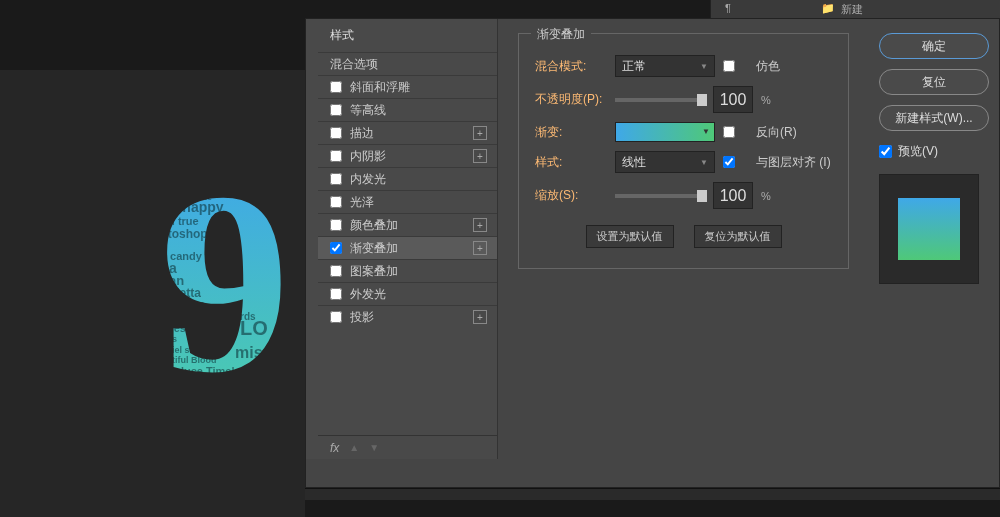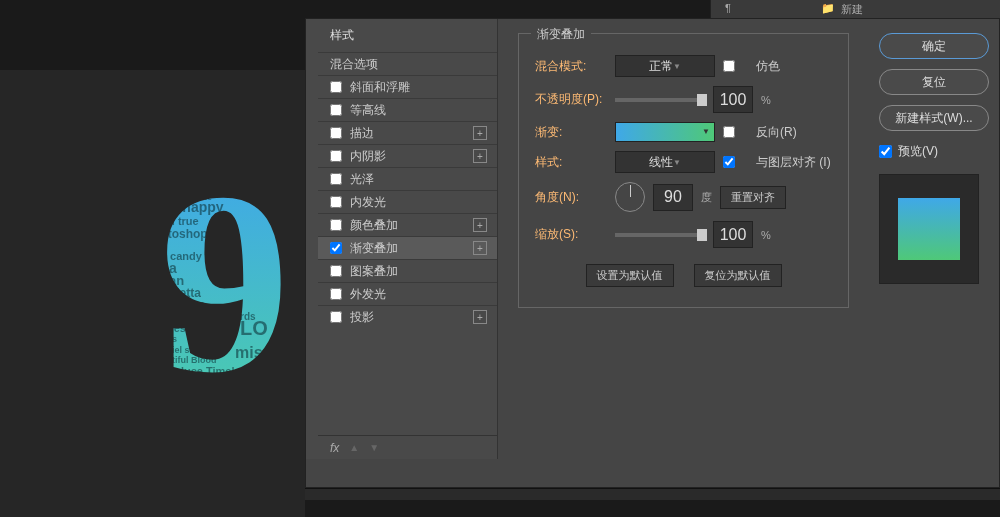--- a/index.html
+++ b/index.html
@@ -23,21 +23,21 @@
 .style-row input[type="checkbox"] { margin-right: 8px; width: 12px; height: 12px; }
 .style-row .plus { position: absolute; right: 10px; top: 4px; width: 14px; height: 14px; border: 1px solid #888; font-size: 10px; display: flex; align-items: center; justify-content: center; color: #aaa; }
 .left-footer { height: 24px; border-top: 1px solid #333; display: flex; align-items: center; padding: 0 12px; gap: 10px; }
 .left-footer .fx { font-style: italic; color: #aaa; }
 .left-footer .arrow { color: #666; font-size: 10px; }
 .center-col { flex: 1; padding: 10px 20px; position: relative; }
 .fieldset { border: 1px solid #666; padding: 12px 16px 20px; position: relative; margin-top: 4px; }
 .fieldset .legend { position: absolute; top: -8px; left: 12px; background: #454545; padding: 0 6px; color: #ccc; font-size: 12px; }
 .form-row { display: flex; align-items: center; margin: 9px 0; gap: 8px; }
 .form-label { width: 72px; text-align: left; color: #fdba74; font-size: 12px; }
-.select { background: #333; border: 1px solid #222; color: #ddd; height: 22px; width: 100px; padding: 0 6px; display: flex; align-items: center; justify-content: center; cursor: pointer; }
+.select { background: #333; border: 1px solid #222; color: #ddd; height: 22px; width: 100px; padding: 0 6px; display: flex; align-items: center; justify-content: space-between; cursor: pointer; }
 .select .chev { font-size: 8px; color: #888; }
 .slider-track { width: 90px; height: 4px; background: #666; position: relative; }
 .slider-thumb { position: absolute; top: -4px; width: 10px; height: 12px; background: #ccc; }
 .num-input { width: 40px; height: 27px; background: #333; border: 1px solid #222; color: #ddd; text-align: center; font-size: 16px; display: flex; align-items: center; justify-content: center; }
 .pct { color: #aaa; font-size: 11px; }
 .checkbox-inline { display: flex; align-items: center; gap: 21px; font-size: 12px; color: #ccc; }
 .checkbox-inline input { width: 12px; height: 12px; }
 .gradient-swatch { width: 100px; height: 20px; background: linear-gradient(90deg, #3fa8e8, #4fc878); border: 1px solid #222; cursor: pointer; position: relative; }
 .gradient-swatch .chev { position: absolute; right: 4px; top: 4px; font-size: 8px; color: #333; }
 .angle-dial { width: 30px; height: 30px; border: 1px solid #888; border-radius: 50%; position: relative; }
@@ -135,25 +135,25 @@
               <span>描边</span>
               <div class="plus">+</div>
             </div>
             <div class="style-row">
               <input type="checkbox" style="">
               <span>内阴影</span>
               <div class="plus">+</div>
             </div>
             <div class="style-row">
               <input type="checkbox" style="">
+              <span>内发光</span>
+            </div>
+            <div class="style-row">
+              <input type="checkbox" style="">
               <span>光泽</span>
-            </div>
-            <div class="style-row">
-              <input type="checkbox" style="">
-              <span>内发光</span>
             </div>
             <div class="style-row">
               <input type="checkbox" style="">
               <span>颜色叠加</span>
               <div class="plus">+</div>
             </div>
             <div class="style-row checked">
               <input type="checkbox" checked="" style="">
               <span>渐变叠加</span>
               <div class="plus">+</div>
@@ -221,27 +221,20 @@
           <div class="select">
             <span>线性</span>
             <span class="chev">▼</span>
           </div>
           <label class="checkbox-inline">
             <input type="checkbox" checked="" style="">
               <span>与图层对齐 (I)</span>
           </label>
         </div>
 
-        <div class="form-row">
-          <div class="form-label">角度(N):</div>
-          <div class="angle-dial"></div>
-          <div class="num-input">90</div>
-          <span class="pct">度</span>
-          <div class="btn-small">重置对齐</div>
-        </div>
 
         <div class="form-row">
           <div class="form-label">缩放(S):</div>
           <div class="slider-track">
             <div class="slider-thumb" style="left:82px"></div>
           </div>
           <div class="num-input">100</div>
           <span class="pct">%</span>
         </div>
 

